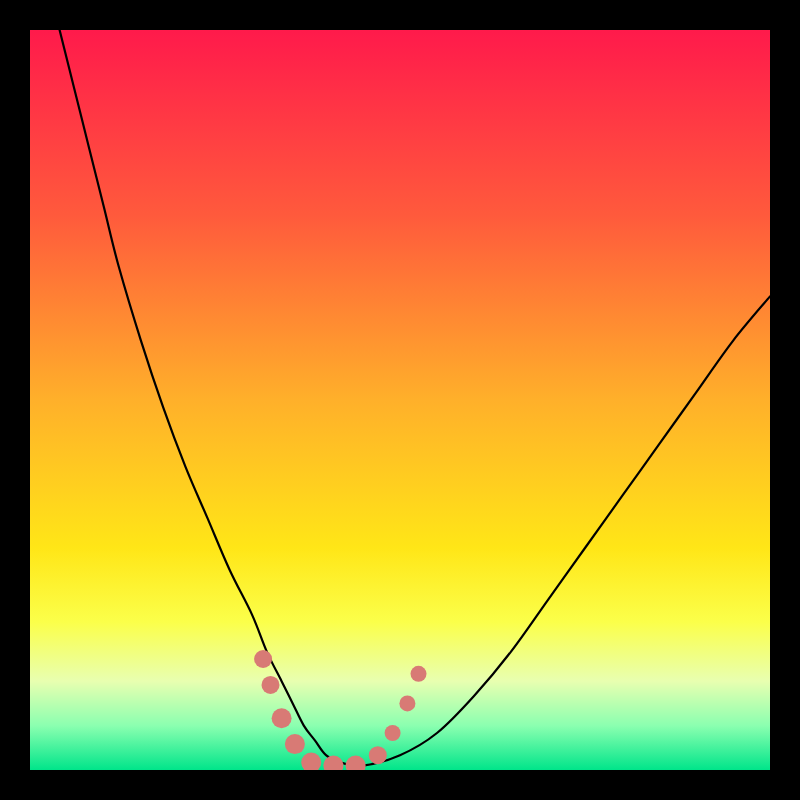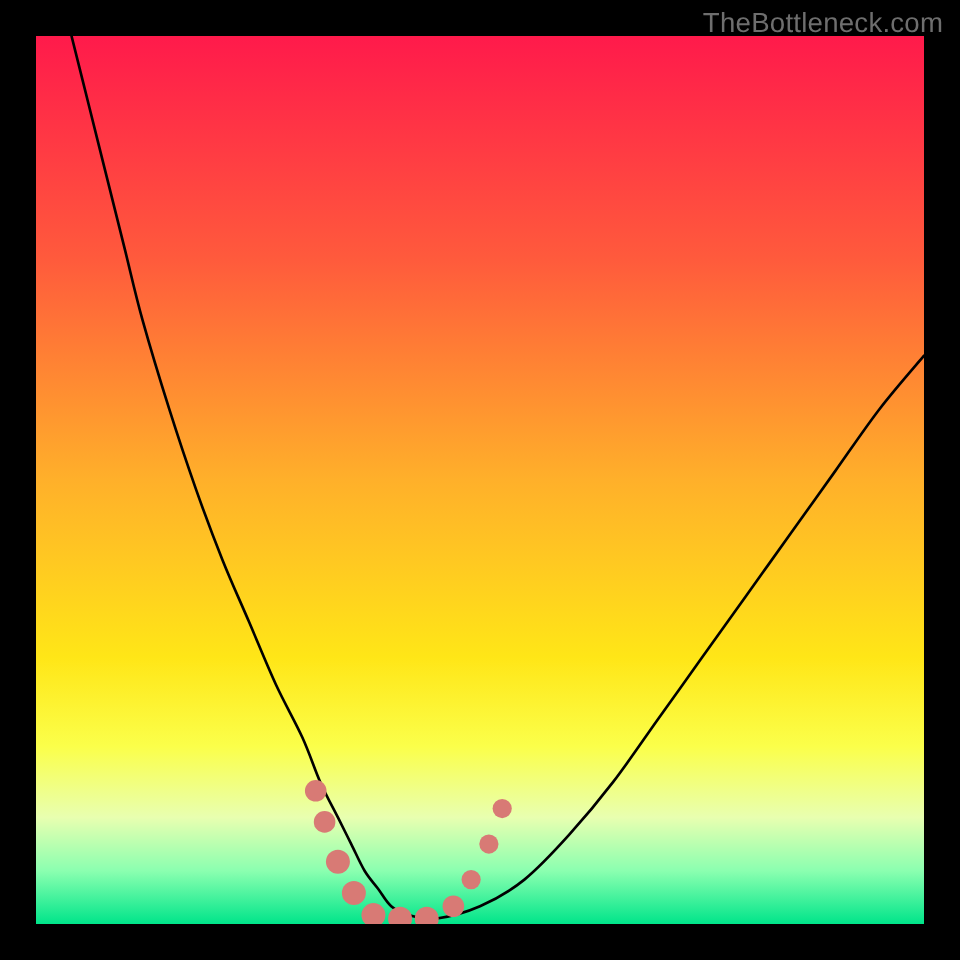--- a/index.html
+++ b/index.html
@@ -83,14 +83,13 @@
           <circle cx="281.2" cy="732.6" r="10" fill="#d87a75"></circle>
           <circle cx="303.4" cy="735.6" r="10" fill="#d87a75"></circle>
           <circle cx="325.6" cy="735.6" r="10" fill="#d87a75"></circle>
           <circle cx="347.8" cy="725.2" r="9" fill="#d87a75"></circle>
           <circle cx="362.6" cy="703.0" r="8" fill="#d87a75"></circle>
           <circle cx="377.4" cy="673.4" r="8" fill="#d87a75"></circle>
           <circle cx="388.5" cy="643.8" r="8" fill="#d87a75"></circle>
         </g>
     </svg>
   </div>
-  <div class="watermark">TheBottleneck.com</div>
 </div>
 
 </body></html>

